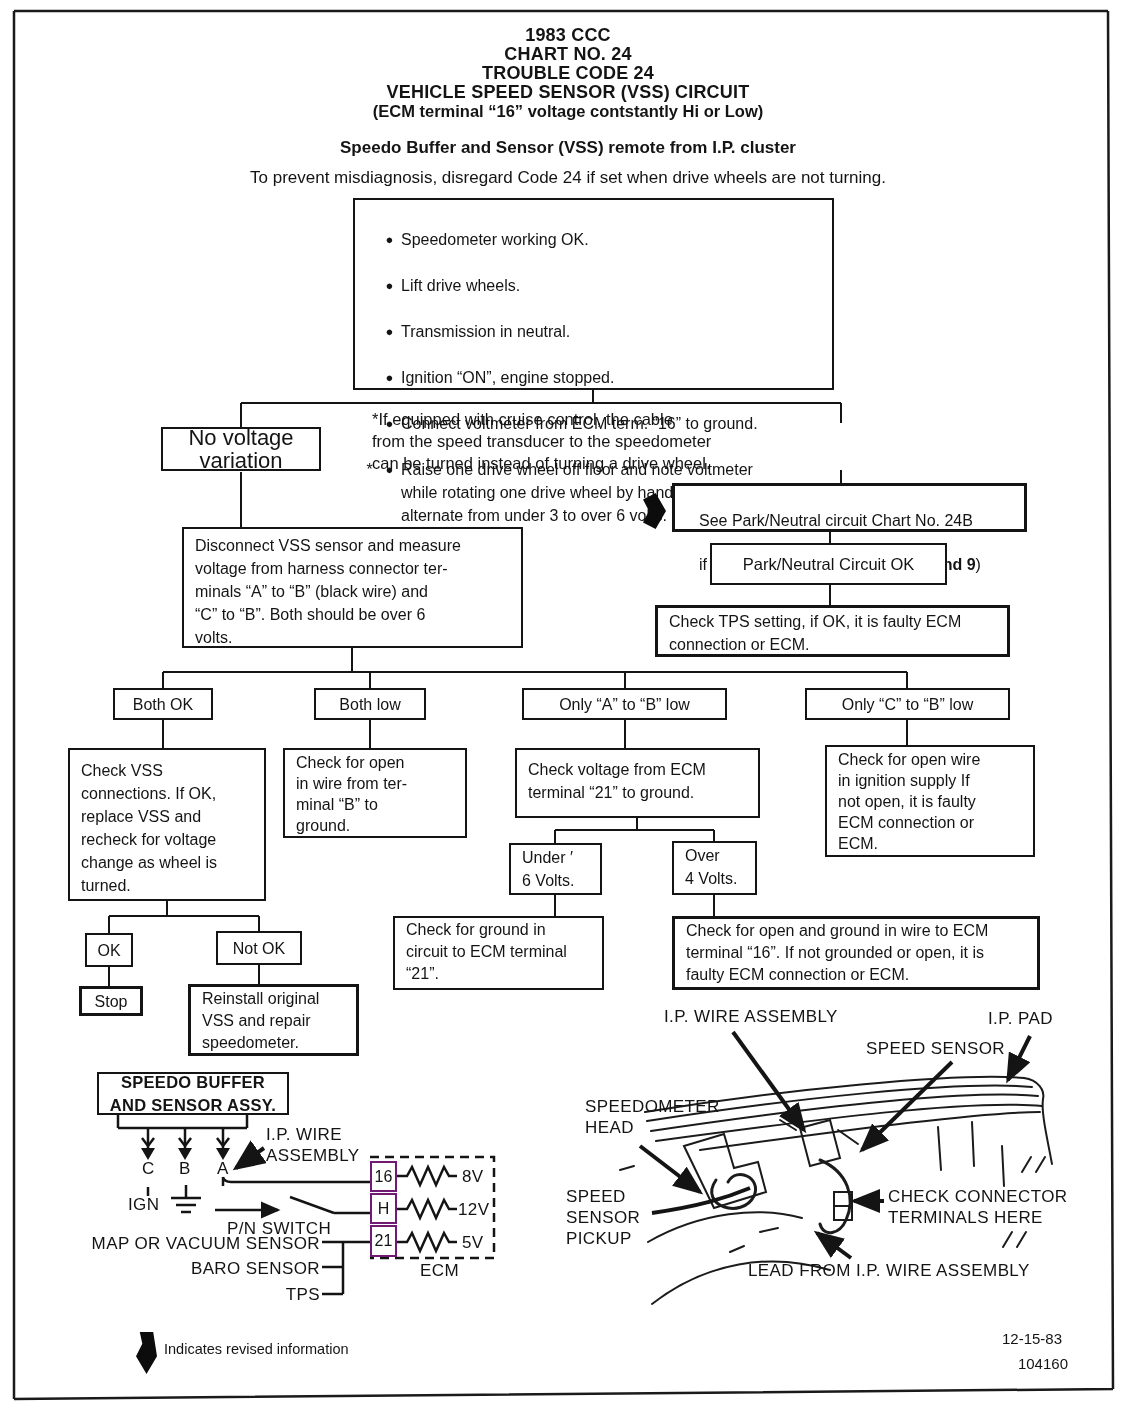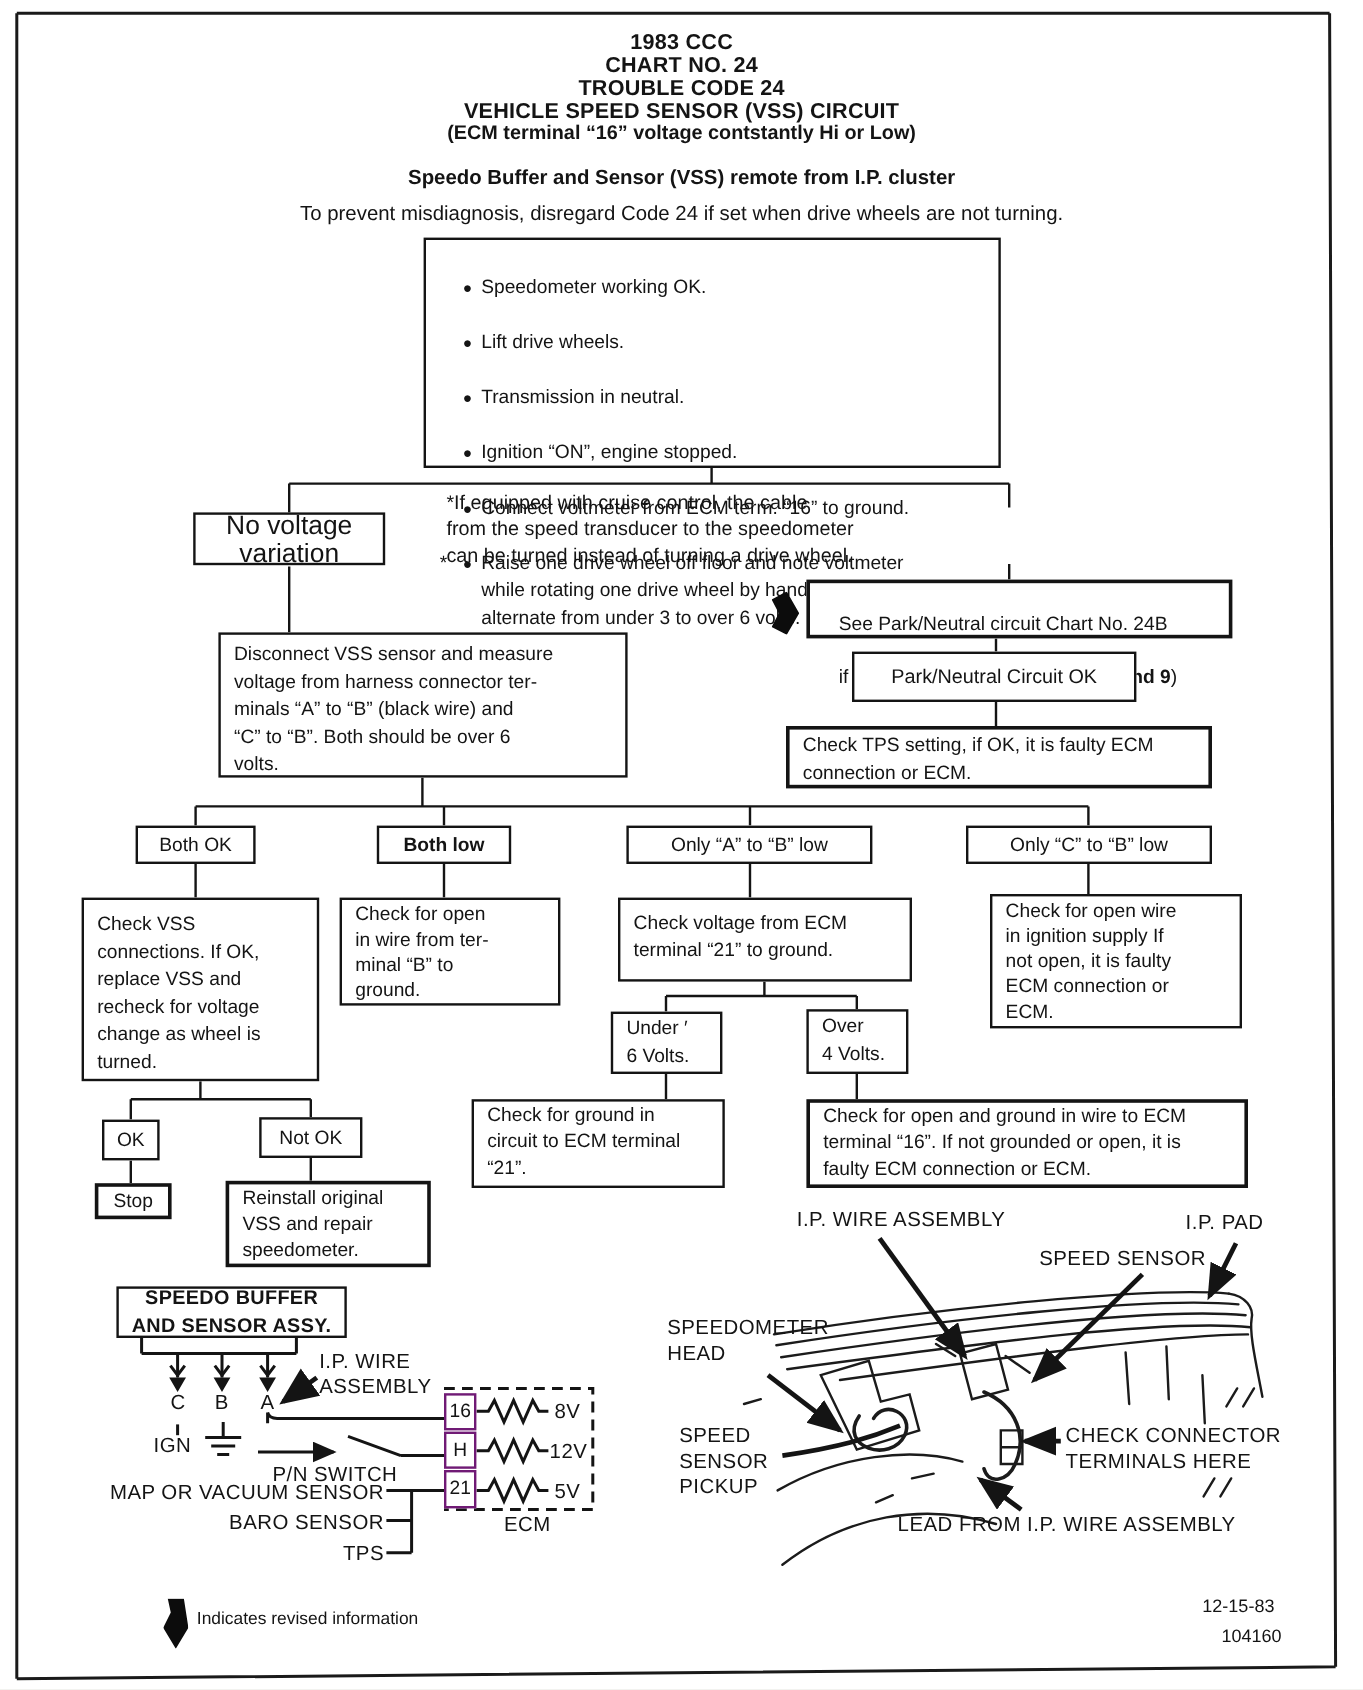--- a/index.html
+++ b/index.html
@@ -163,21 +163,21 @@
 
   <div class="bx hv" style="left:672px;top:483px;width:355px;height:49px;padding:2px 0 0 24px;line-height:22px;">
     <div>See Park/Neutral circuit Chart No. 24B</div>
     <div><span>if used (except </span><b>5.0L VIN Code Y and 9</b><span>)</span></div>
   </div>
   <div class="bx ctr" style="left:710px;top:543px;width:237px;height:42px;font-size:16.5px;">Park/Neutral Circuit OK</div>
   <div class="bx hv" style="left:655px;top:605px;width:355px;height:52px;padding-top:2px;">Check TPS setting, if OK, it is faulty ECM
 connection or ECM.</div>
 
   <div class="bx ctr" style="left:113px;top:688px;width:100px;height:32px;">Both OK</div>
-  <div class="bx ctr" style="left:314px;top:688px;width:112px;height:32px;font-weight:bold;">Both low</div>
+  <div class="bx ctr" style="left:314px;top:688px;width:112px;height:32px;">Both low</div>
   <div class="bx ctr" style="left:522px;top:688px;width:205px;height:32px;">Only “A” to “B” low</div>
   <div class="bx ctr" style="left:805px;top:688px;width:205px;height:32px;">Only “C” to “B” low</div>
 
   <div class="bx" style="left:68px;top:748px;width:198px;height:153px;padding-top:9px;">Check VSS
 connections. If OK,
 replace VSS and
 recheck for voltage
 change as wheel is
 turned.</div>
   <div class="bx" style="left:283px;top:748px;width:184px;height:90px;padding-top:2px;line-height:21px;">Check for open
@@ -227,21 +227,21 @@
   <div class="term" style="left:370px;top:1193px;width:27px;height:31px;">H</div>
   <div class="term" style="left:370px;top:1225px;width:27px;height:32px;">21</div>
   <div class="lb" style="left:462px;top:1166px;">8V</div>
   <div class="lb" style="left:458px;top:1199px;">12V</div>
   <div class="lb" style="left:462px;top:1232px;">5V</div>
   <div class="lb" style="left:420px;top:1260px;">ECM</div>
 
   <div class="lb" style="left:664px;top:1006px;">I.P. WIRE ASSEMBLY</div>
   <div class="lb" style="left:988px;top:1008px;">I.P. PAD</div>
   <div class="lb" style="left:866px;top:1038px;">SPEED SENSOR</div>
-  <div class="lb" style="left:556px;top:1096px;">SPEEDOMETER
+  <div class="lb" style="left:585px;top:1096px;">SPEEDOMETER
 HEAD</div>
   <div class="lb" style="left:566px;top:1186px;">SPEED
 SENSOR
 PICKUP</div>
   <div class="lb" style="left:888px;top:1186px;">CHECK CONNECTOR
 TERMINALS HERE</div>
   <div class="lb" style="left:748px;top:1260px;">LEAD FROM I.P. WIRE ASSEMBLY</div>
 
   <div class="mark" id="mark-side" style="left:643px;top:493px;width:23px;height:36px;"></div>
   <div class="mark" id="mark-foot" style="left:136px;top:1332px;width:21px;height:42px;"></div>

